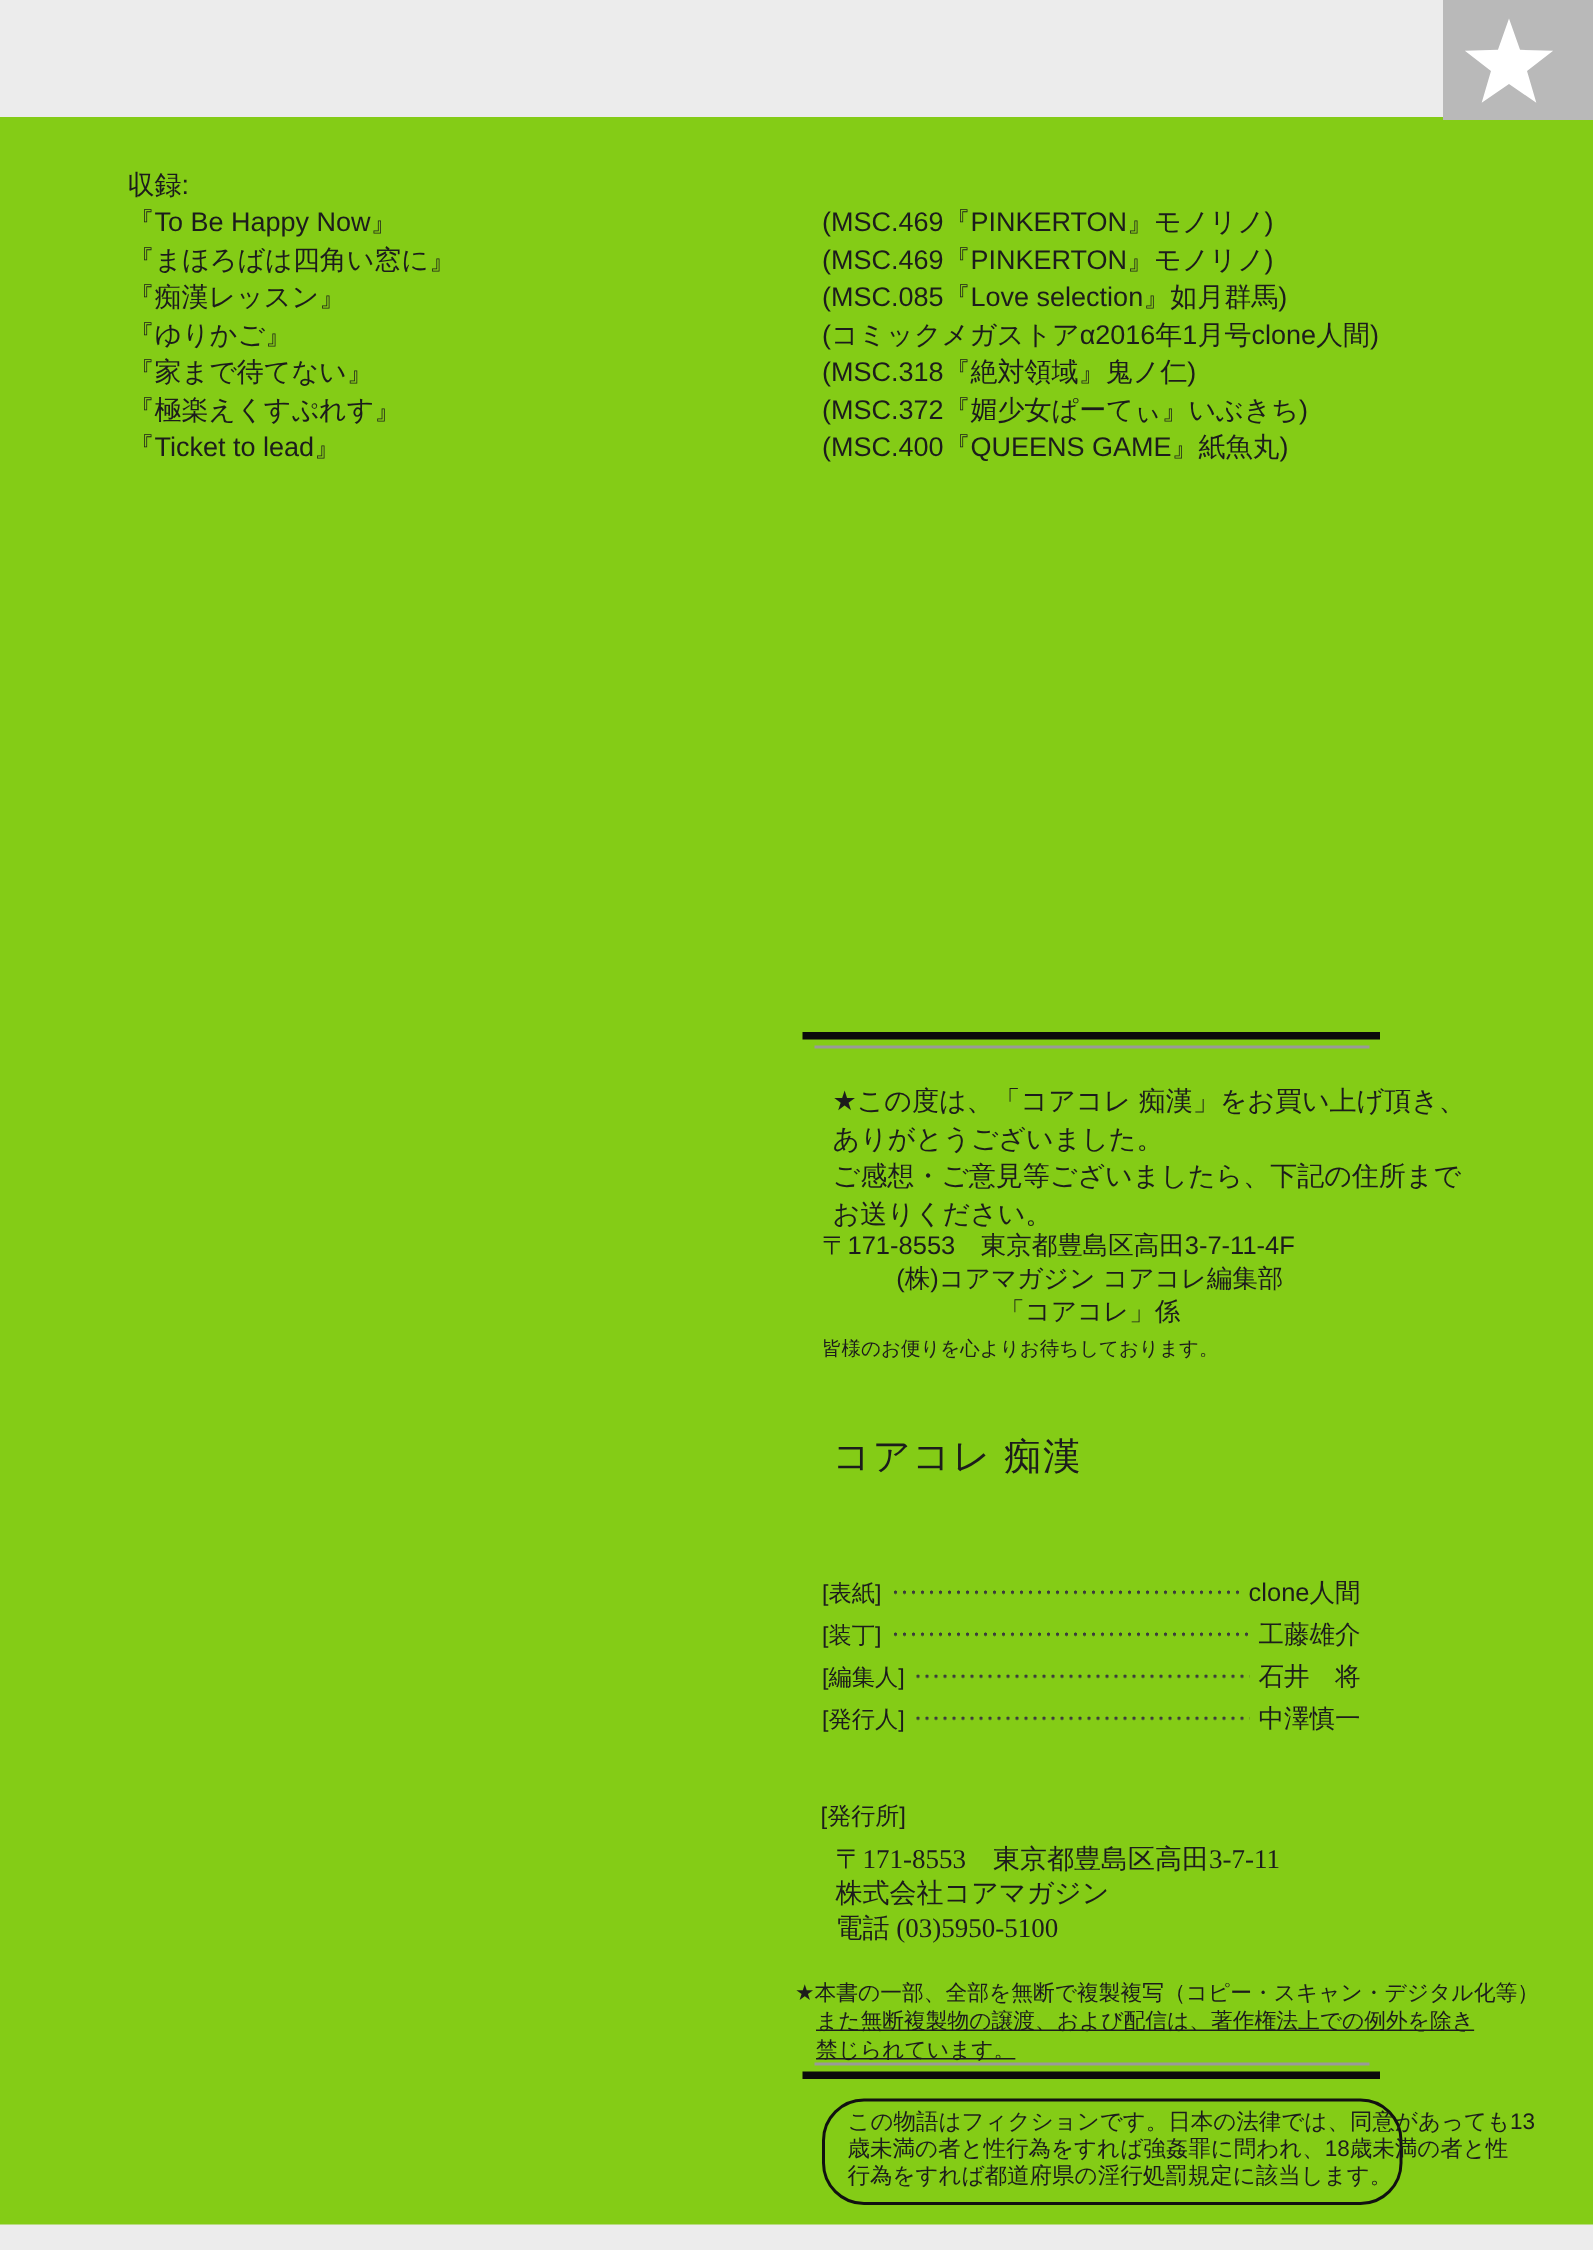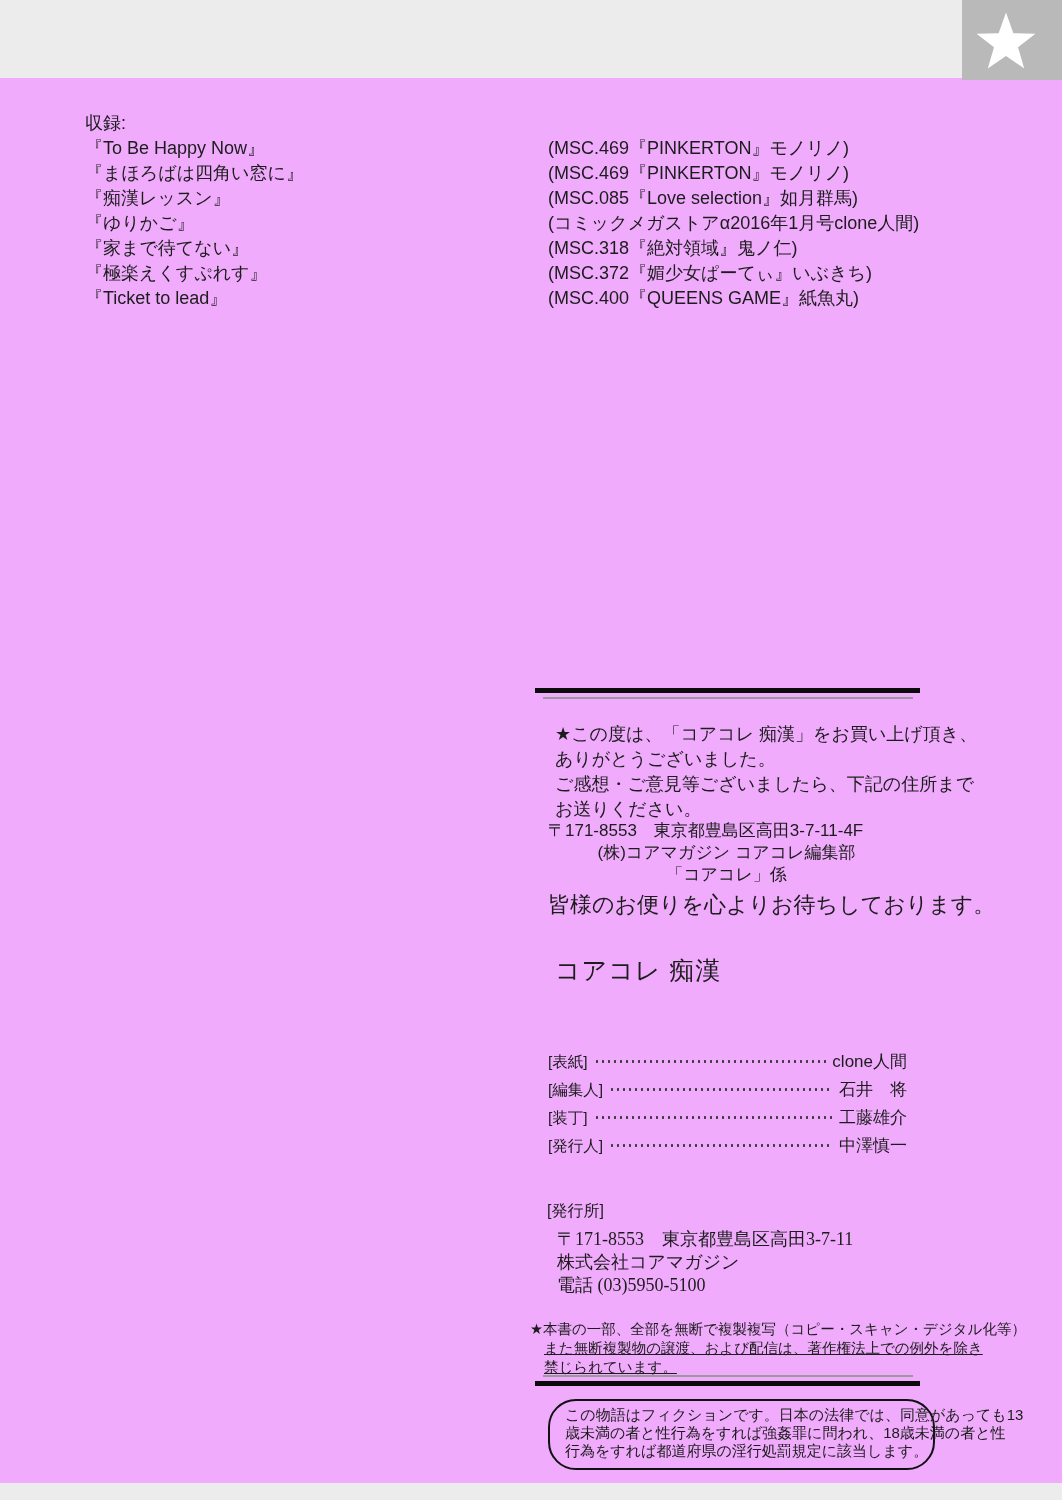--- a/index.html
+++ b/index.html
@@ -1,17 +1,17 @@
 <!DOCTYPE html>
 <html><head>
 <meta charset="utf-8">
 <style>
   html,body { margin:0; padding:0; background:#fff; }
   .page {
-    position:relative; width:1062px; height:1500px; background:#f0abfc;
+    position:relative; width:1062px; height:1500px; background:#84cc16;
     overflow:hidden; color:#1c1c1c;
     font-family:"Liberation Sans","DejaVu Sans",sans-serif;
   }
 
   
   .top-bar { position:absolute; left:0; top:0; width:1062px; height:78px; background:#ececec; }
   .star-box { position:absolute; left:962px; top:0; width:100px; height:80px; background:#b9b9b9; }
   .star-box svg { position:absolute; left:13px; top:10px; }
   .bottom-bar { position:absolute; left:0; top:1483px; width:1062px; height:17px; background:#ececec; }
 
@@ -30,21 +30,21 @@
   .rule-thick { width:385px; height:5px; background:#0b0b0b; }
   .rule-thin  { width:370px; height:2px; background:#9a9a9a; margin-left:8px; }
   .rule-top .rule-thin { margin-top:4px; }
   .rule-bottom .rule-thin { margin-bottom:4px; }
 
   .thanks { top:722px; padding-left:20px; font-size:18px; line-height:25px; white-space:nowrap; }
 
   .address { top:820px; font-size:17px; line-height:22px; white-space:nowrap; }
   .address .ln1 { padding-left:13px; }
   .address .ln-r { text-align:center; padding-right:17px; }
-  .address-closing { top:890px; padding-left:13px; font-size:22px; white-space:nowrap; }
+  .address-closing { top:890px; padding-left:13px; font-size:13px; white-space:nowrap; }
 
   .book-title { top:954px; padding-left:20px; font-size:25px; letter-spacing:1px; white-space:nowrap; }
   .book-date  { top:999px; padding-left:20px; font-size:20px; white-space:nowrap; }
 
   .credits { top:1045px; }
   .credit-row { display:flex; align-items:flex-end; height:28px; padding-left:13px; padding-right:28px; white-space:nowrap; }
   .credit-label { font-size:15.5px; }
   .credit-leader {
     flex:1; height:3px; margin:4px 6px 0 6px; align-self:center;
     background-image:radial-gradient(circle, #3c3c3c 1.1px, rgba(0,0,0,0) 1.3px);
@@ -136,28 +136,28 @@
 
     <div class="book-title">コアコレ 痴漢</div>
 
     <div class="credits">
       <div class="credit-row">
         <span class="credit-label">[表紙]</span>
         <span class="credit-leader"></span>
         <span class="credit-value">clone人間</span>
       </div>
       <div class="credit-row">
+        <span class="credit-label">[装丁]</span>
+        <span class="credit-leader"></span>
+        <span class="credit-value">工藤雄介</span>
+      </div>
+      <div class="credit-row">
         <span class="credit-label">[編集人]</span>
         <span class="credit-leader"></span>
         <span class="credit-value">石井　将</span>
-      </div>
-      <div class="credit-row">
-        <span class="credit-label">[装丁]</span>
-        <span class="credit-leader"></span>
-        <span class="credit-value">工藤雄介</span>
       </div>
       <div class="credit-row">
         <span class="credit-label">[発行人]</span>
         <span class="credit-leader"></span>
         <span class="credit-value">中澤慎一</span>
       </div>
     </div>
 
     <div class="publisher">
       <div class="publisher-label">[発行所]</div>

